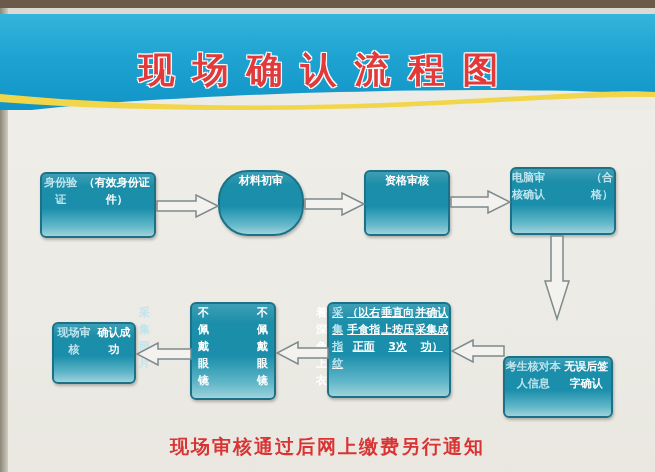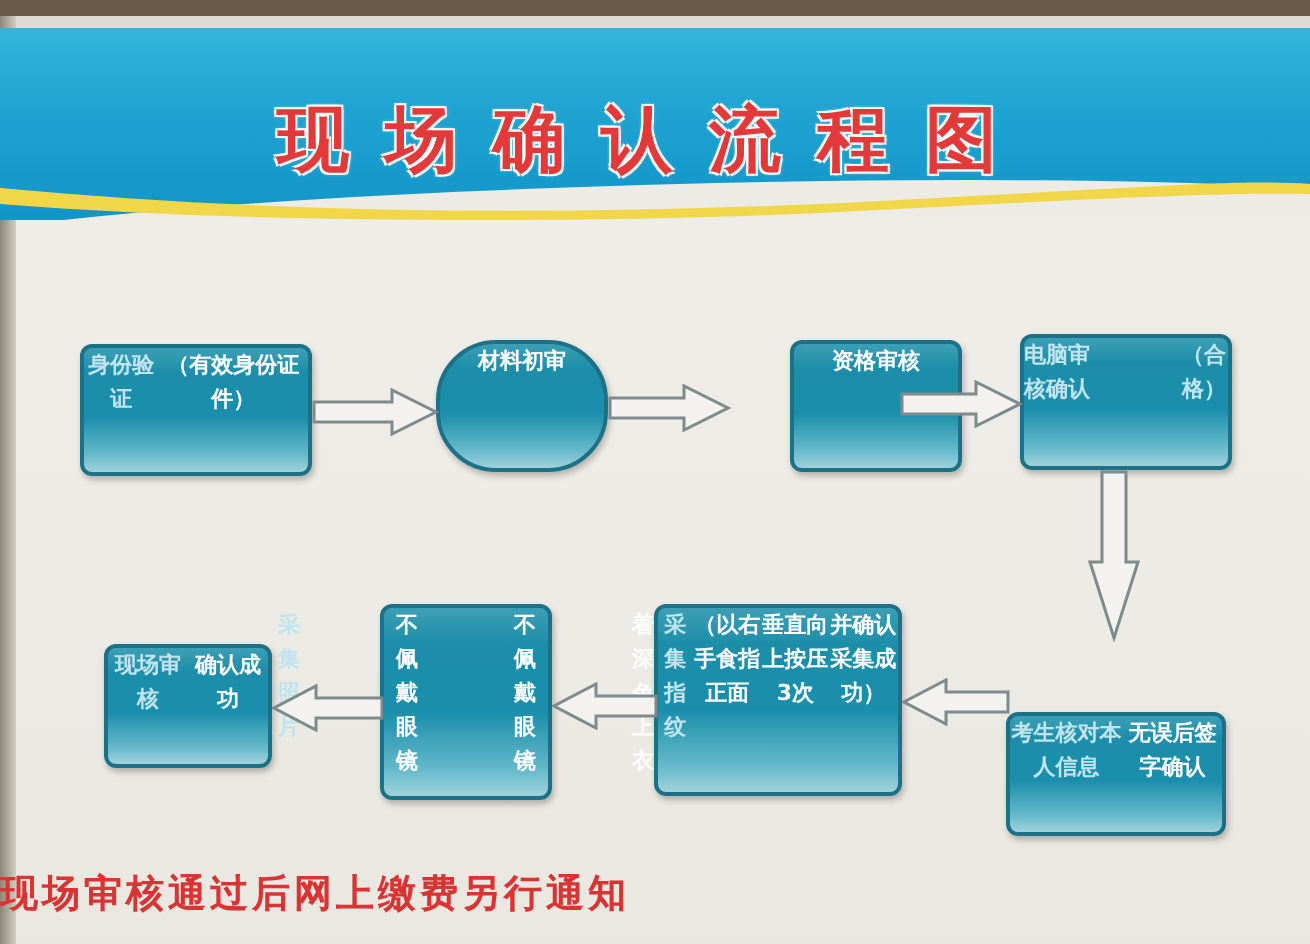--- a/index.html
+++ b/index.html
@@ -44,21 +44,21 @@
       background: linear-gradient(180deg, #3d9fb5 0%, #1c8ea9 20%, #1a8eab 55%, #63b8c9 85%, #9fd2dc 100%);
       border: 2px solid #1c7187;
       box-shadow: 1px 2px 3px rgba(0,0,0,0.25);
       color: #ffffff; text-align: center; font-weight: bold; font-size: 11px;
       display: flex; flex-direction: row; justify-content: center; 
       box-sizing: border-box; line-height: 1.55;
     }
     .box .faint { color: #bfe4ee; }
     .arrow { position: absolute; }
     .footer {
-      position: absolute; left: 0; top: 434px; width: 655px; text-align: left;
+      position: absolute; left: 0; top: 434px; width: 655px; text-align: center;
       font-size: 19px; font-weight: bold; color: #d93434; letter-spacing: 2px;
     }
   </style>
 </head>
 <body>
 
 <div class="board"></div>
 <div class="left-edge"></div>
 
 <div class="banner"></div>
@@ -69,35 +69,35 @@
 
 <div class="box" style="left:40px; top:172px; width:116px; height:66px;">
   <div class="faint">身份验证</div>
   <div>（有效身份证件）</div>
 </div>
 
 <div class="box" style="left:218px; top:170px; width:86px; height:66px;border-radius:30px;">
   <div>材料初审</div>
 </div>
 
-<div class="box" style="left:364px; top:170px; width:86px; height:66px;margin-left:31px;">
+<div class="box" style="left:364px; top:170px; width:86px; height:66px;">
   <div>资格审核</div>
 </div>
 
 <div class="box" style="left:510px; top:167px; width:106px; height:68px;gap:45px;">
   <div class="faint">电脑审核确认</div>
   <div class="faint">（合 格）</div>
 </div>
 
 <div class="box" style="left:503px; top:320px; width:110px; height:62px;margin-top:36px;">
   <div class="faint">考生核对本人信息</div>
   <div>无误后签字确认</div>
 </div>
 
-<div class="box" style="left:327px; top:302px; width:124px; height:96px;">
+<div class="box" style="left:327px; top:302px; width:124px; height:96px;text-decoration:underline;">
   <div class="faint">采集指纹</div>
   <div>（以右手食指正面</div>
   <div>垂直向上按压3次</div>
   <div>并确认采集成功）</div>
 </div>
 
 <div class="box" style="left:190px; top:302px; width:86px; height:98px;gap:48px;">
   <div class="faint">采集照片</div>
   <div>不佩戴眼镜</div>
   <div>不佩戴眼镜</div>

